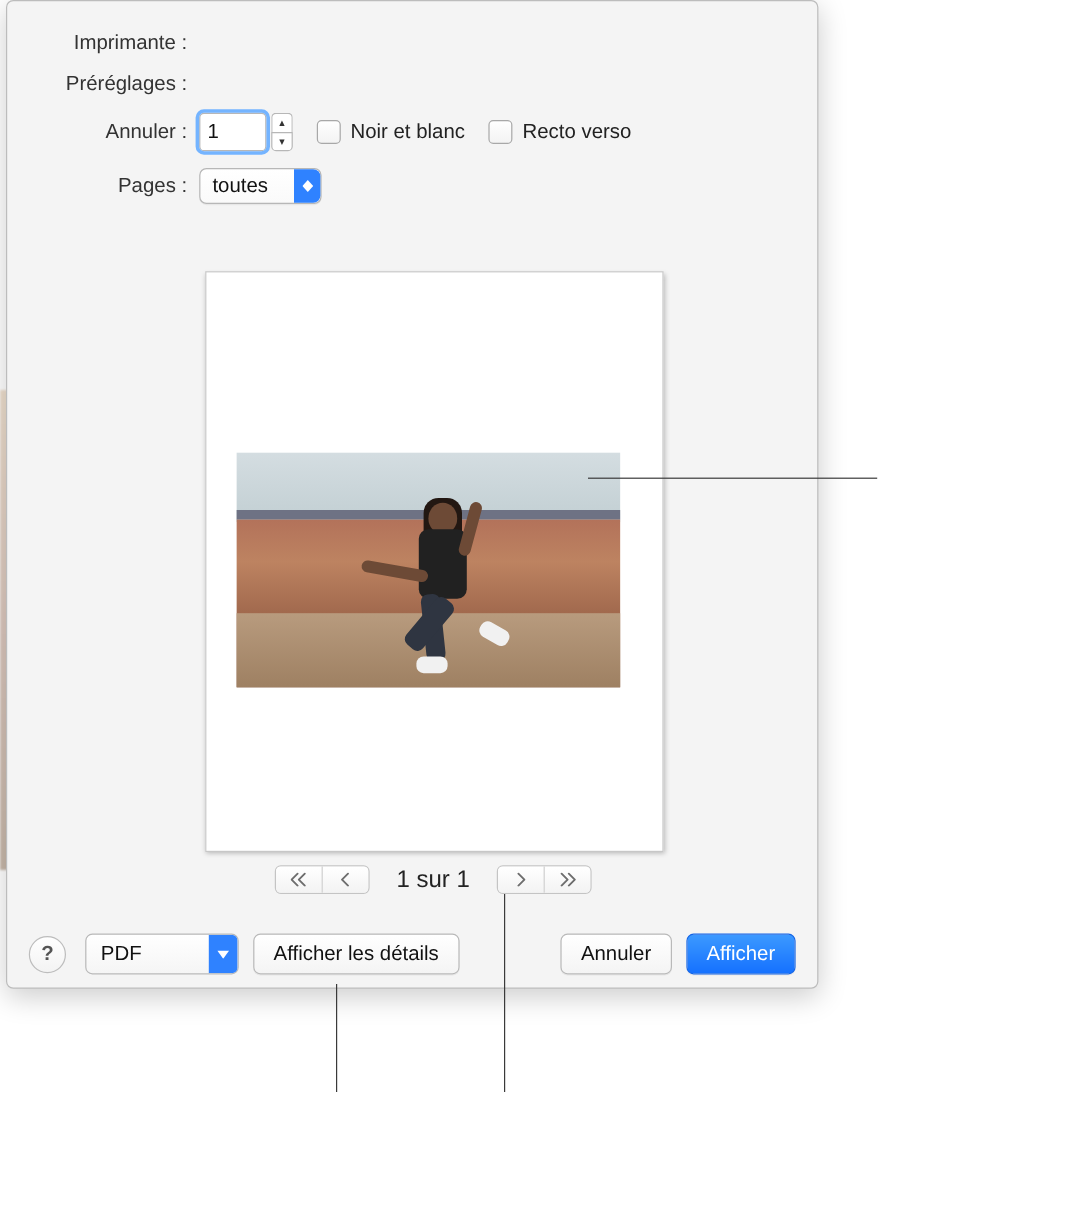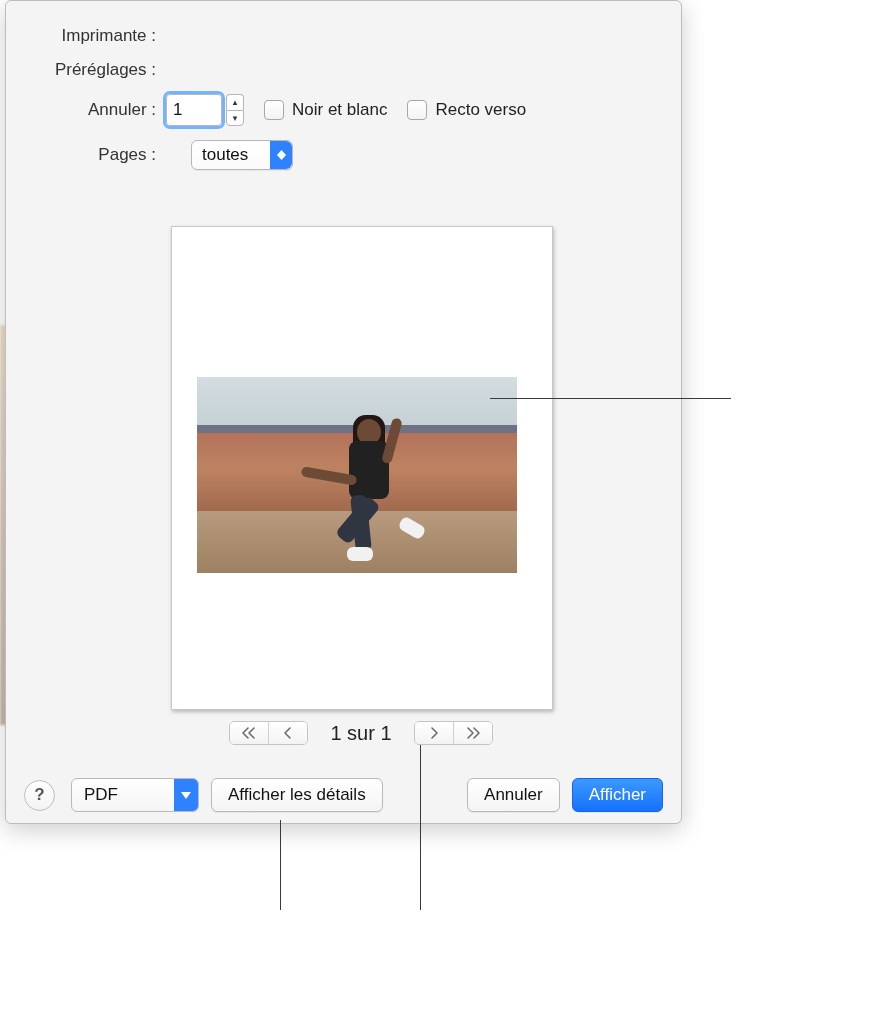--- a/index.html
+++ b/index.html
@@ -6,21 +6,21 @@
   .stage{position:relative;width:896px;height:1011px;background:#fff;}
   .dialog{position:absolute;left:5px;top:0;width:675px;height:822px;background:#f4f4f4;border:1px solid #bcbcbc;border-radius:6px;box-shadow:0 6px 24px rgba(0,0,0,0.2);}
   .form{position:absolute;left:0;top:25px;right:12px;}
   .row{display:flex;align-items:center;margin-bottom:14px;}
   .lbl{width:150px;text-align:right;padding-right:10px;color:#333;}
   
   .popup{position:relative;display:flex;align-items:center;height:32px;background:linear-gradient(#ffffff,#fafafa);border:1px solid #b7b7b7;border-radius:6px;box-shadow:0 1px 0 rgba(0,0,0,0.05);}
   .popup-text{padding:0 10px;flex:1;color:#111;}
   .popup-arrows{width:24px;height:100%;background:#2f82ff;border-radius:0 6px 6px 0;display:flex;flex-direction:column;align-items:center;justify-content:center;gap:0;}
   .popup-arrows svg{display:block;}
-  .popup.small{height:28px;margin-left:25px;}
+  .popup.small{height:28px;}
   .popup.small .popup-arrows{width:22px;}
   
   .copies-input{width:42px;height:30px;border:1px solid #b7b7b7;border-radius:4px;background:#fff;color:#111;font-size:17px;padding:0 6px;outline:3px solid #74b4ff;outline-offset:0;}
   .stepper{width:18px;height:32px;margin-left:4px;display:flex;flex-direction:column;}
   .step-btn{flex:1;border:1px solid #b7b7b7;background:#fff;display:flex;align-items:center;justify-content:center;font-size:9px;color:#333;}
   .step-btn:first-child{border-radius:4px 4px 0 0;border-bottom:none;}
   .step-btn:last-child{border-radius:0 0 4px 4px;}
   
   .chk{display:flex;align-items:flex-start;margin-left:20px;cursor:default;}
   .chk-box{width:18px;height:18px;border:1px solid #a8a8a8;border-radius:4px;background:linear-gradient(#ffffff,#f3f3f3);margin-right:8px;}

